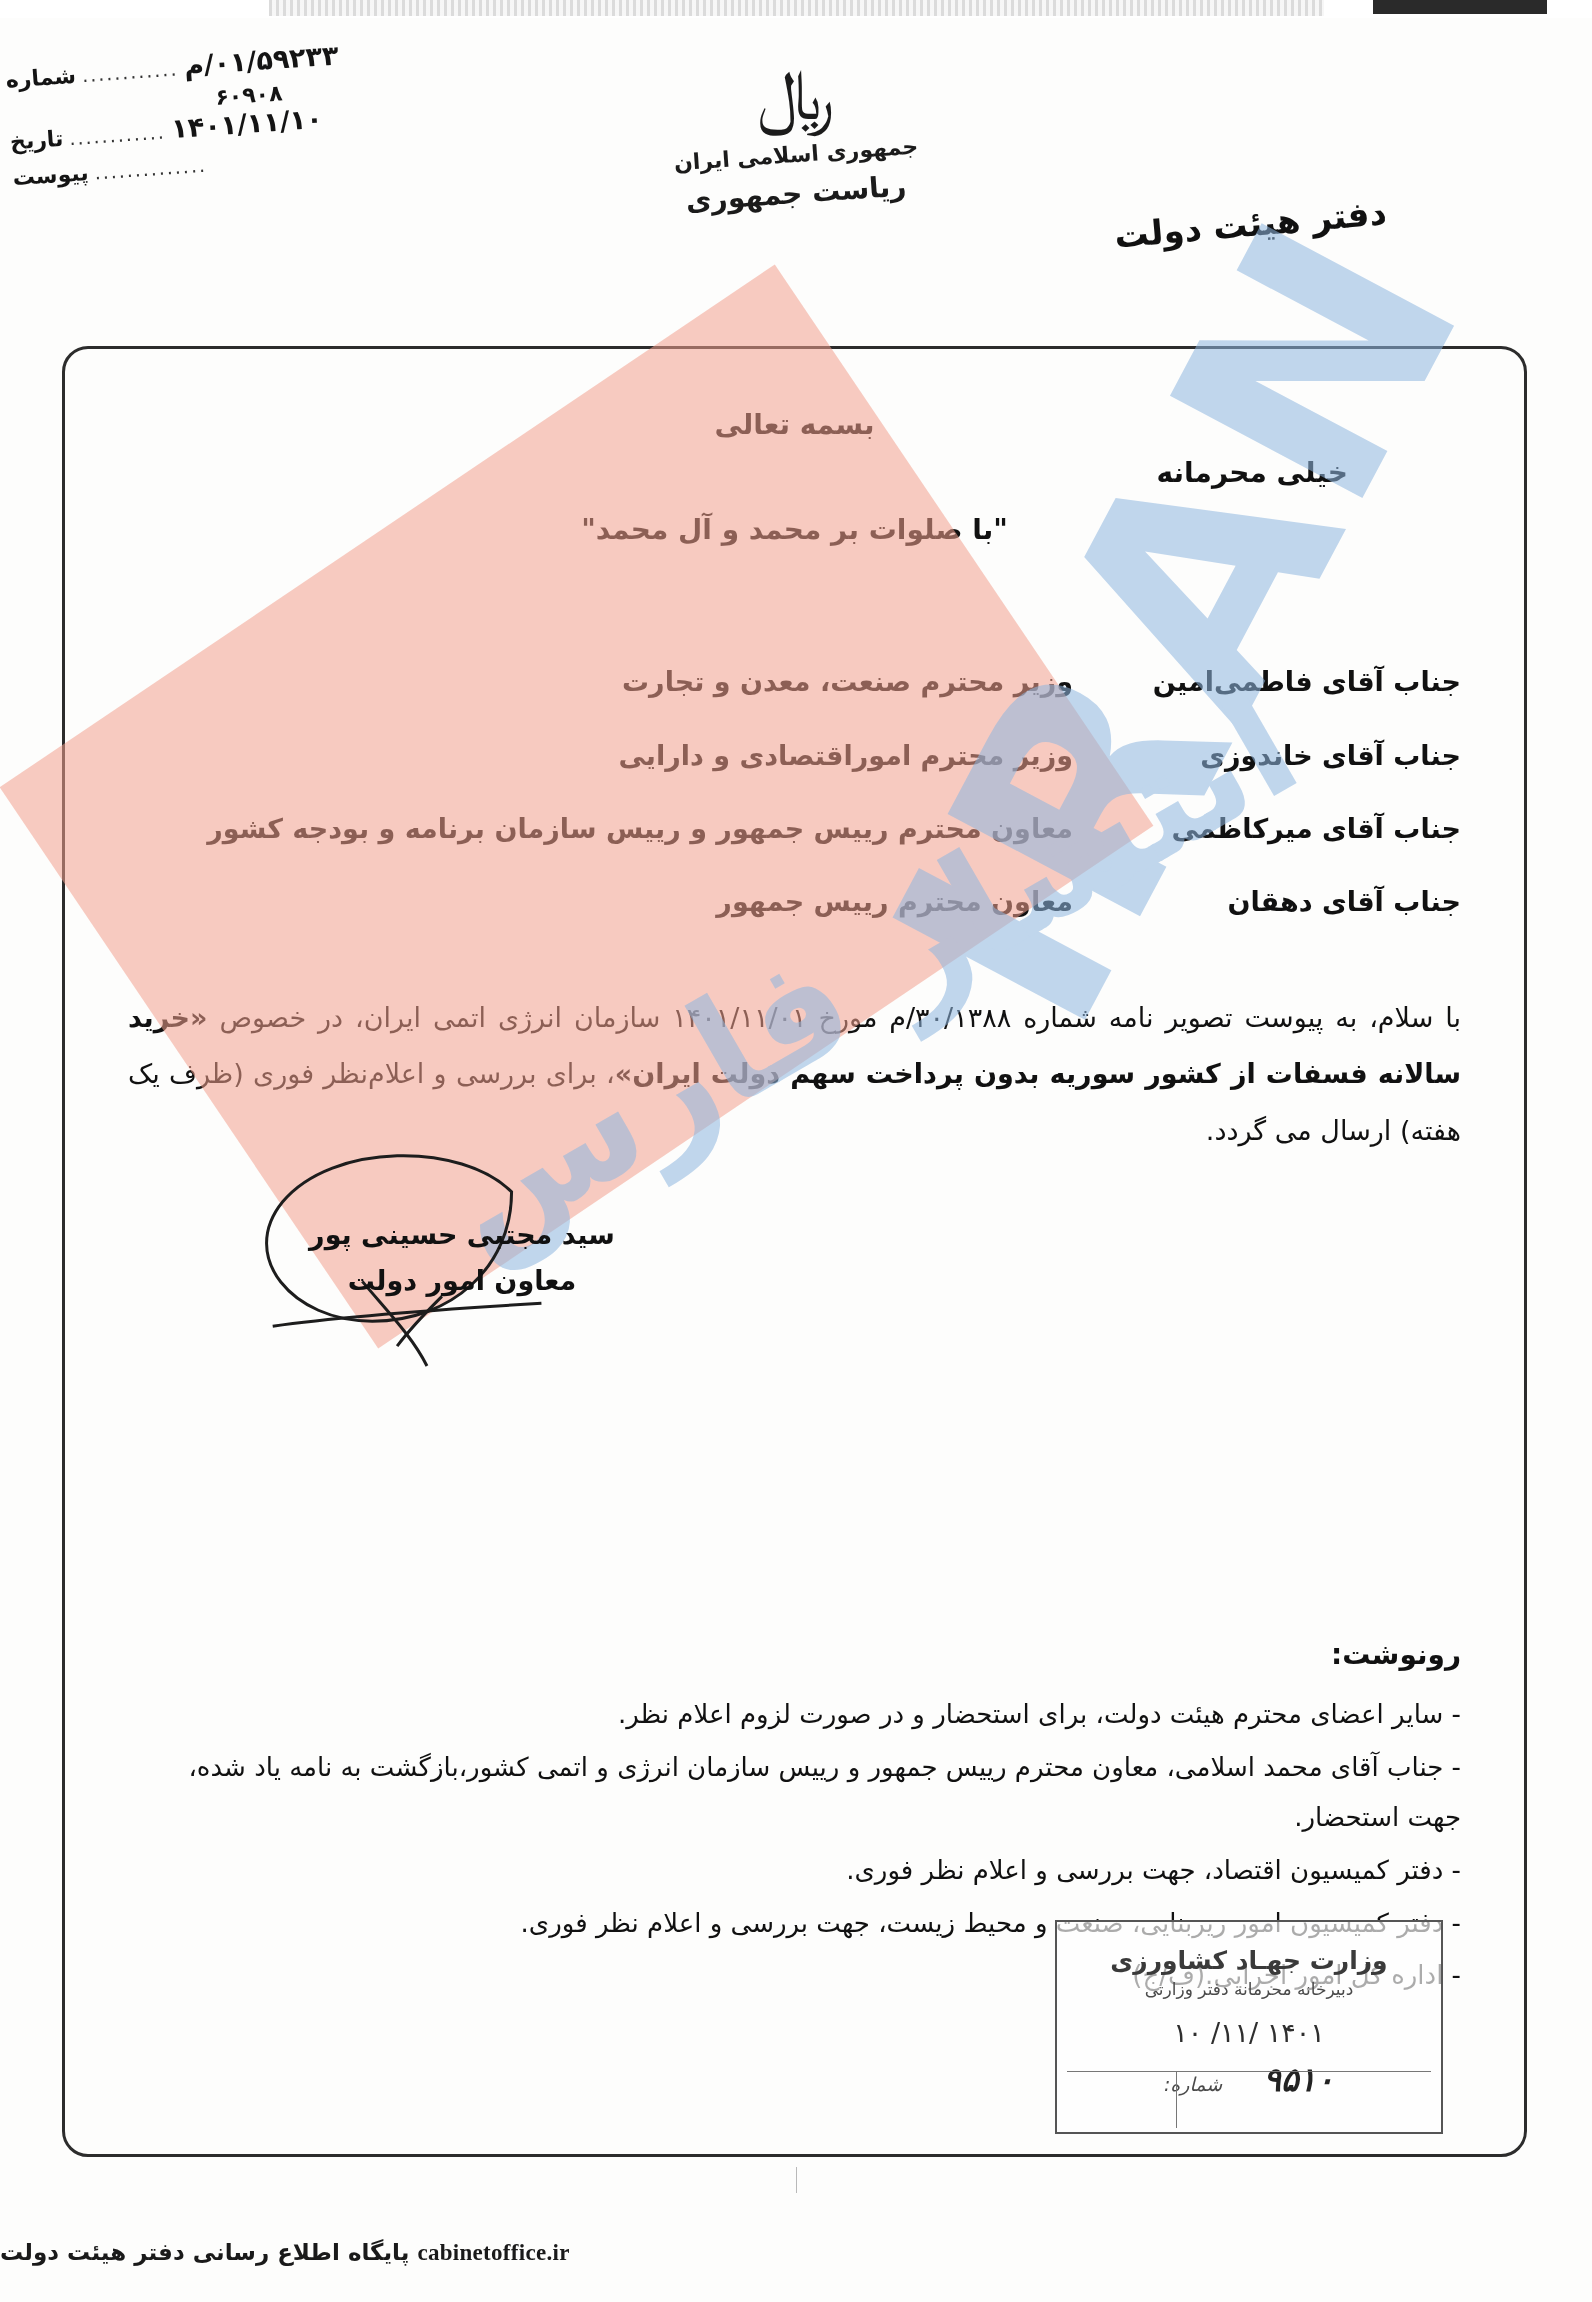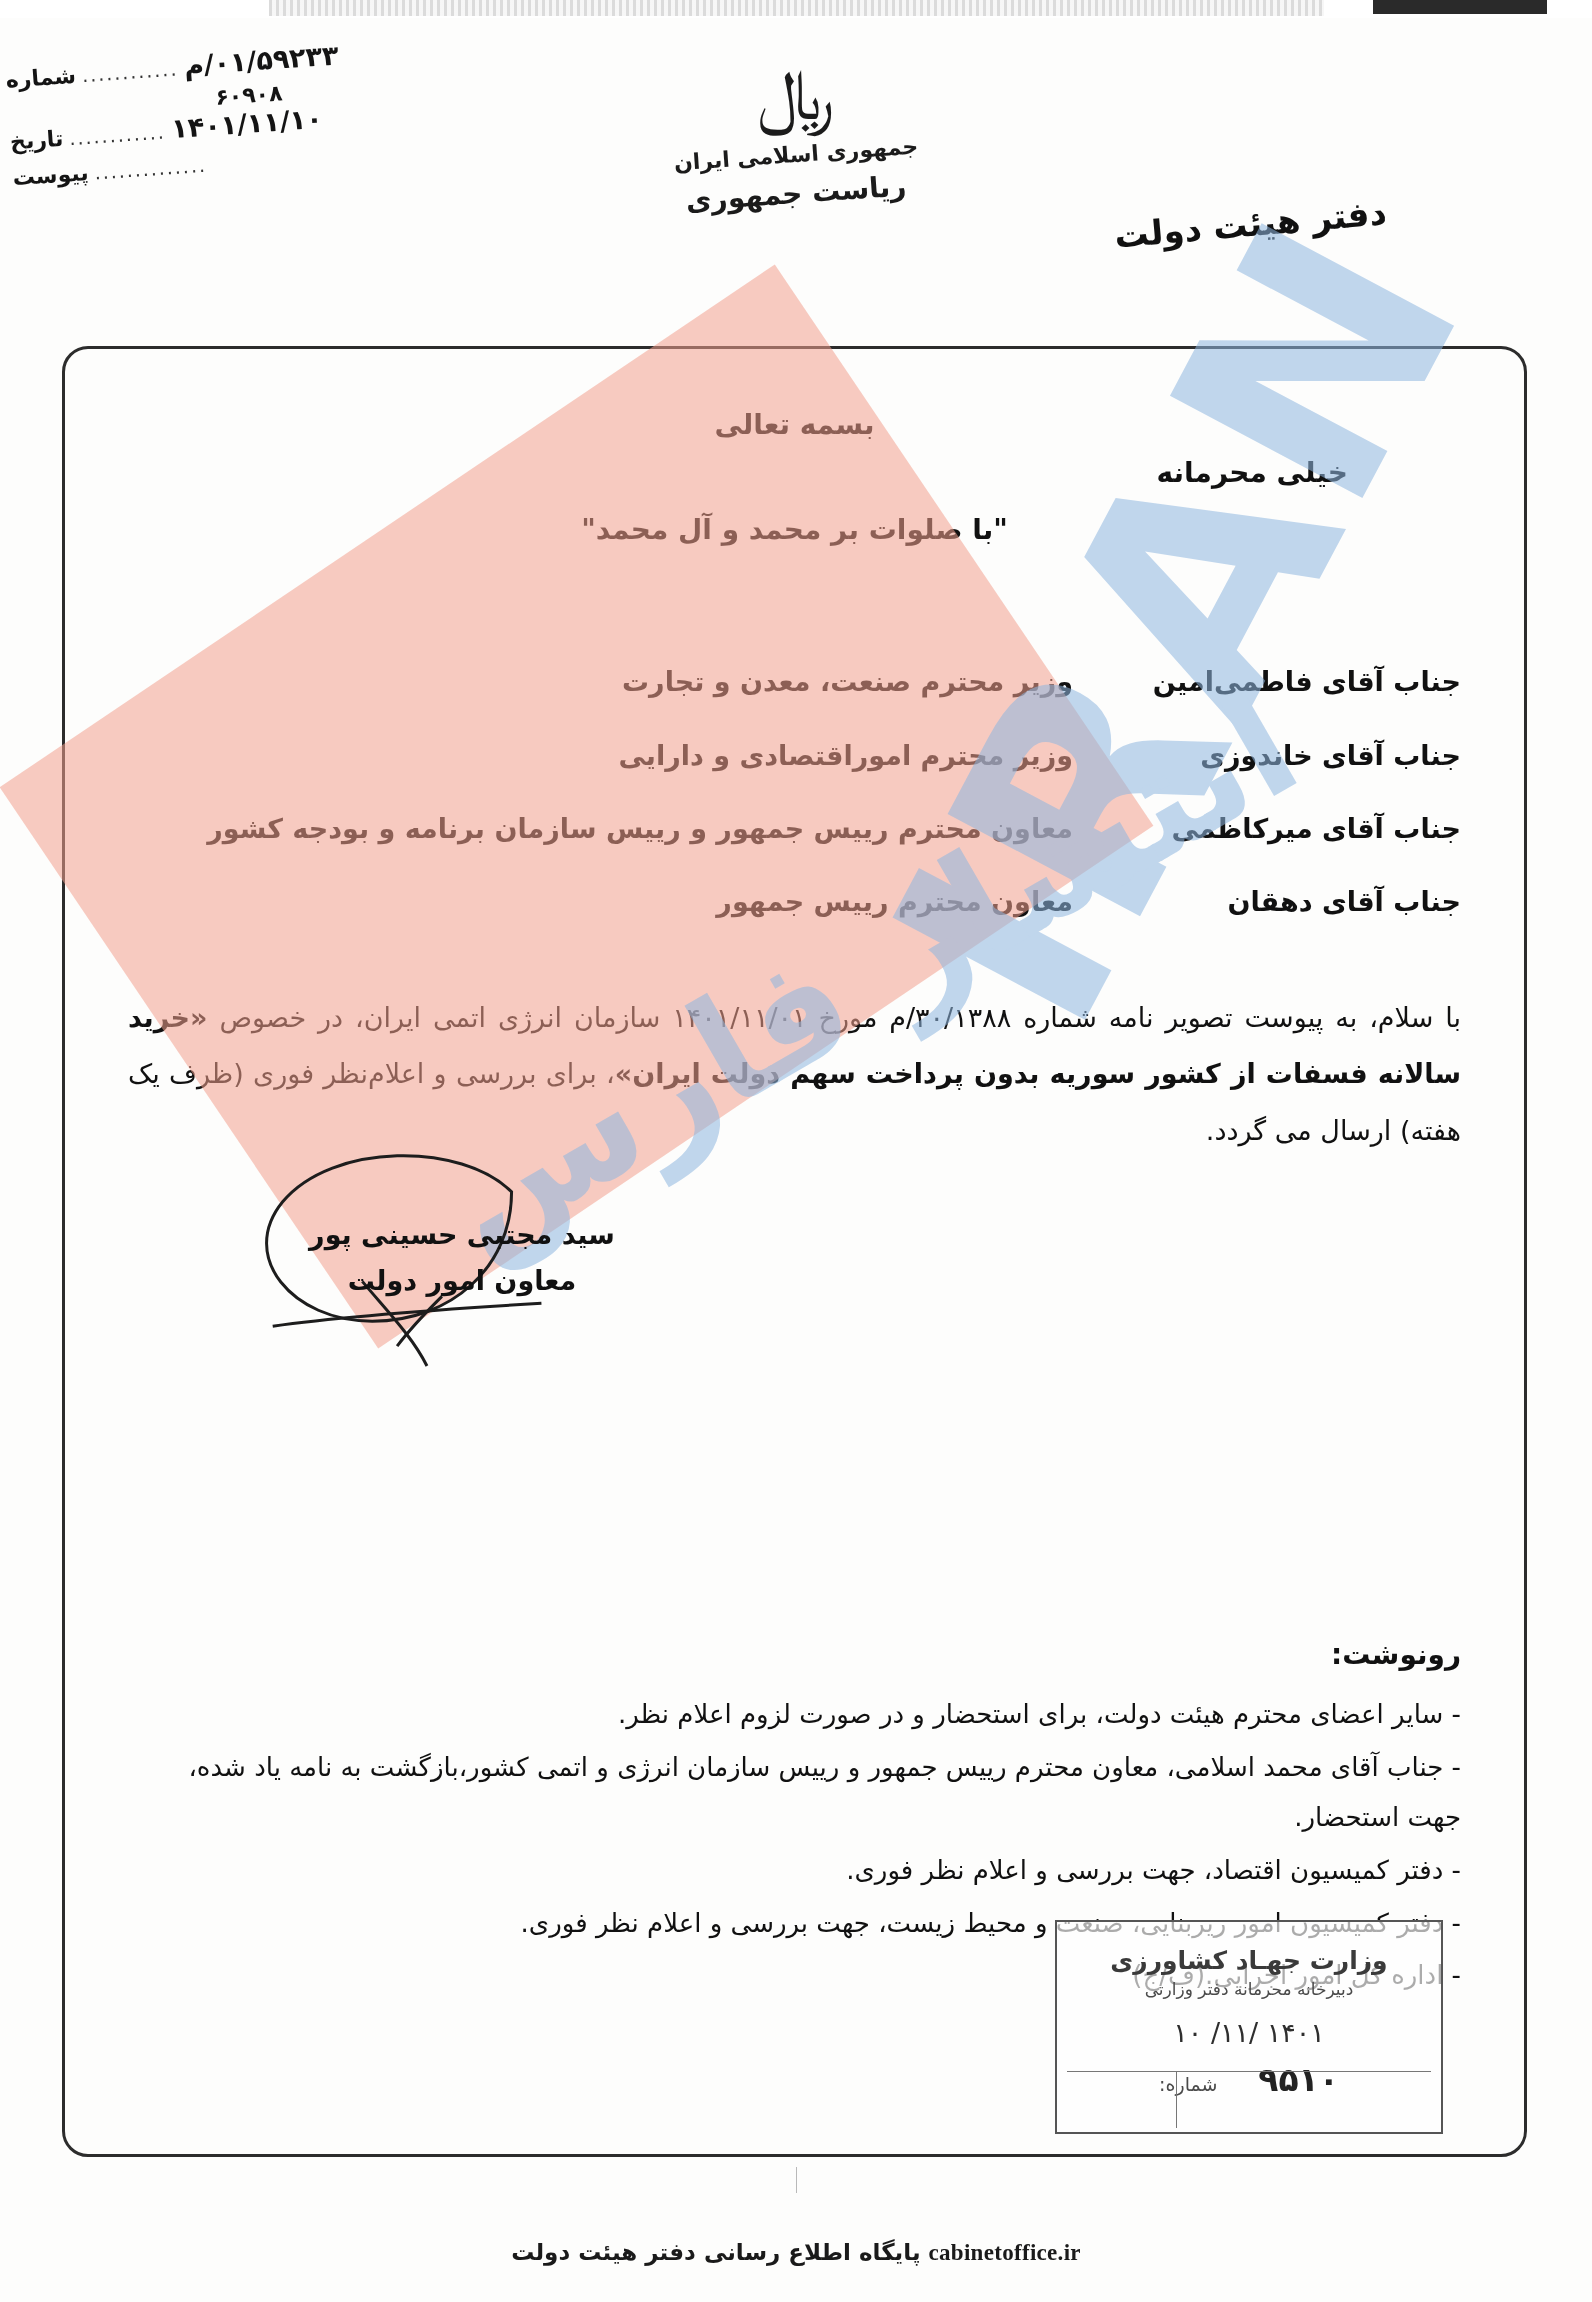--- a/index.html
+++ b/index.html
@@ -290,20 +290,21 @@
   .office-stamp .os-l1 { font-size: 25px; letter-spacing: 2px; font-weight: 700; color:#3a3a3a;}
   .office-stamp .os-l2 { font-size: 17px; margin-top: 4px; color:#4a4a4a;}
   .office-stamp .os-date { font-size: 27px; margin-top: 18px; letter-spacing: 3px; color:#2e2e2e;}
   .office-stamp .os-num-row {
     display: flex;
     flex-direction: row-reverse;
     align-items: baseline;
     justify-content: center;
     gap: 41px;
     margin-top: 12px;
+    font-style: italic;
   }
   .office-stamp .os-num-label { font-size: 19px; color:#4a4a4a;}
   .office-stamp .os-num { font-size: 33px; font-weight: 700; color:#222; letter-spacing: 2px;}
   .stamp-divider {
     position: absolute;
     left: 10px; right: 10px;
     top: 149px;
     border-top: 1px solid #777;
   }
   .stamp-vline {
@@ -312,21 +313,21 @@
     bottom: 4px;
     left: 119px;
     border-left: 1px solid #777;
   }
   
   .footer {
     position: absolute;
     bottom: 36px;
     left: 0;
     right: 0;
-    text-align: center;
+    text-align: left;
     font-size: 23px;
     color: #1a1a1a;
     font-weight: 700;
     margin-top: 40px;
   }
   .footer .url {
     font-family: "Liberation Serif", serif;
     font-weight: 700;
     letter-spacing: 0.3px;
   }

